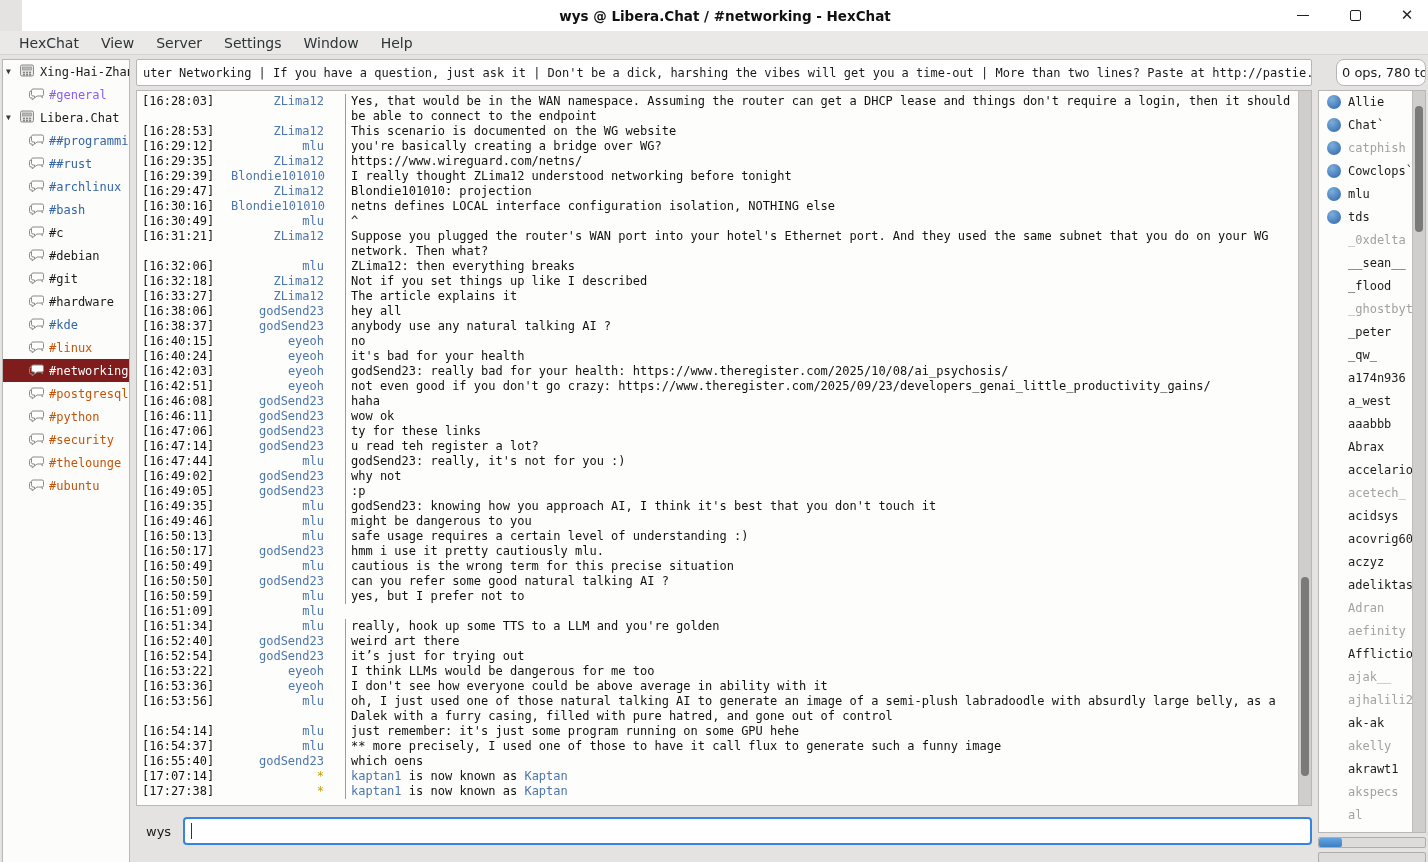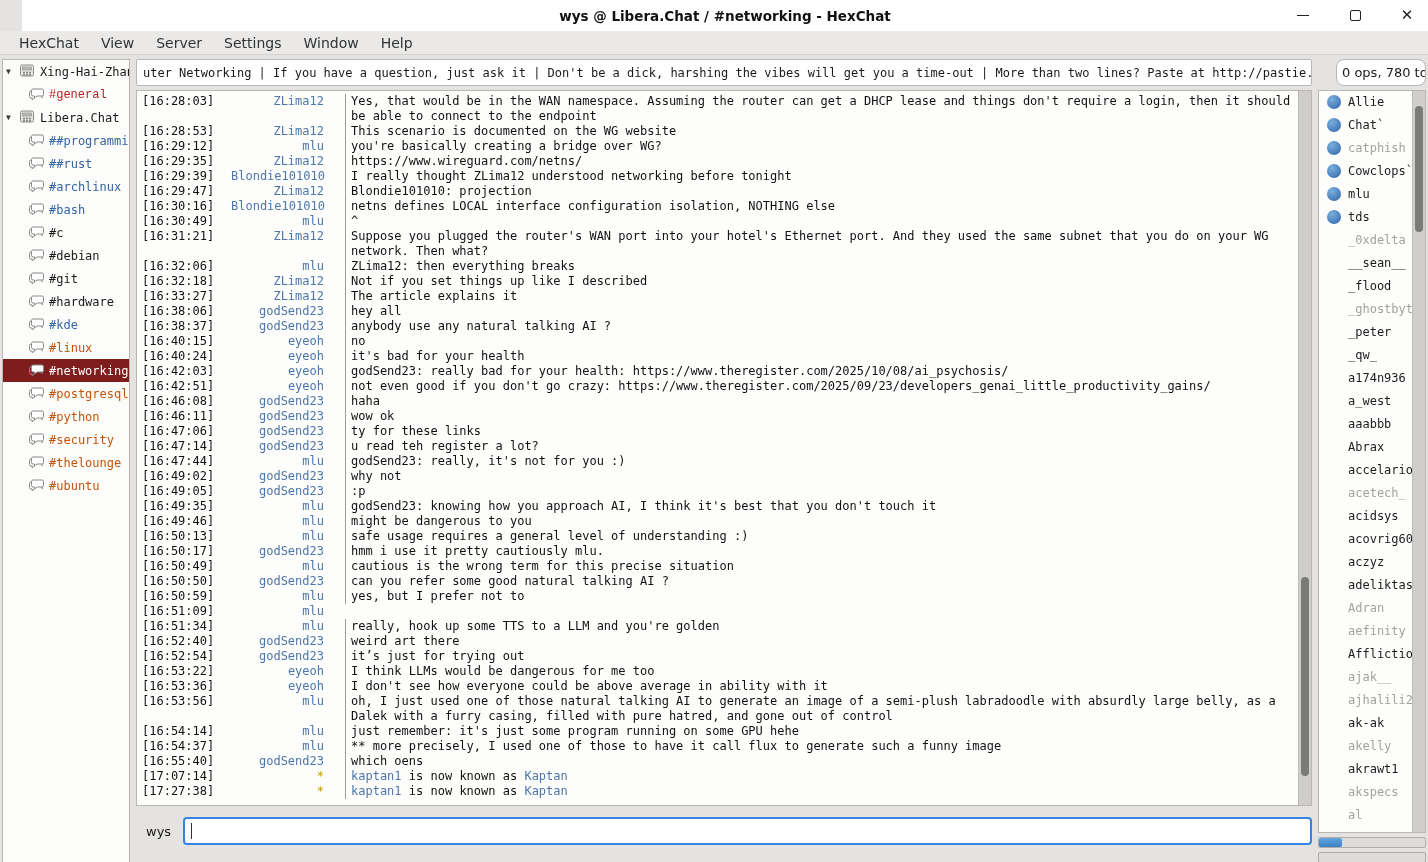--- a/index.html
+++ b/index.html
@@ -61,21 +61,21 @@
   .user-spacer { width:21px; flex:none; }
   .user-row.away { color:#a2a2a0; }
   .ul-scrollbar { width:13px; background:#cfcecd; border-left:1px solid #bdbcba; position:relative; flex:none; }
   .ul-scrollbar .thumb { position:absolute; left:2px; right:2px; top:2%; height:17%; background:#7a7a78; border-radius:5px; }
   .meter { height:11px; margin-top:4px; background:#dddcda; border:1px solid #aeadab; border-radius:2px; overflow:hidden; flex:none; }
   .meter .fill { height:100%; background:linear-gradient(#63a5e0,#3c7fc4); border-radius:2px; }
 
   
   .col-blue   { color:#3465a4; }
   .col-red    { color:#c4540a; }
-  .col-maroon { color:#b91c1c;font-family:Liberation Mono, monospace; }
+  .col-maroon { color:#8b5cf6; }
   .col-black  { color:#1a1a1a; }
   .nick-blue  { color:#4d76ab; }
   .nick-gold  { color:#c4a000; }
 </style>
 </head>
 <body>
 
 <div class="window">
 
   <div class="titlebar">
@@ -406,21 +406,21 @@
               <span class="c-msg">godSend23: knowing how you approach AI, I think it's best that you don't touch it</span>
             </div>
             <div class="chat-row">
               <span class="c-time">[16:49:46]</span>
               <span class="c-nick nick-blue">mlu</span>
               <span class="c-msg">might be dangerous to you</span>
             </div>
             <div class="chat-row">
               <span class="c-time">[16:50:13]</span>
               <span class="c-nick nick-blue">mlu</span>
-              <span class="c-msg">safe usage requires a general level of understanding :)</span>
+              <span class="c-msg">safe usage requires a certain level of understanding :)</span>
             </div>
             <div class="chat-row">
               <span class="c-time">[16:50:17]</span>
               <span class="c-nick nick-blue">godSend23</span>
               <span class="c-msg">hmm i use it pretty cautiously mlu.</span>
             </div>
             <div class="chat-row">
               <span class="c-time">[16:50:49]</span>
               <span class="c-nick nick-blue">mlu</span>
               <span class="c-msg">cautious is the wrong term for this precise situation</span>

